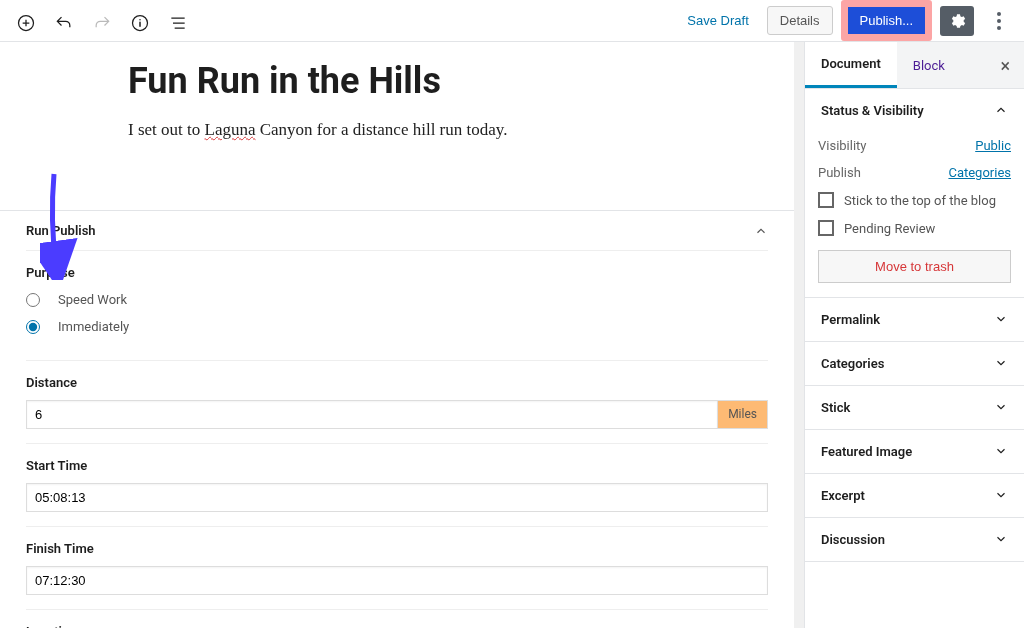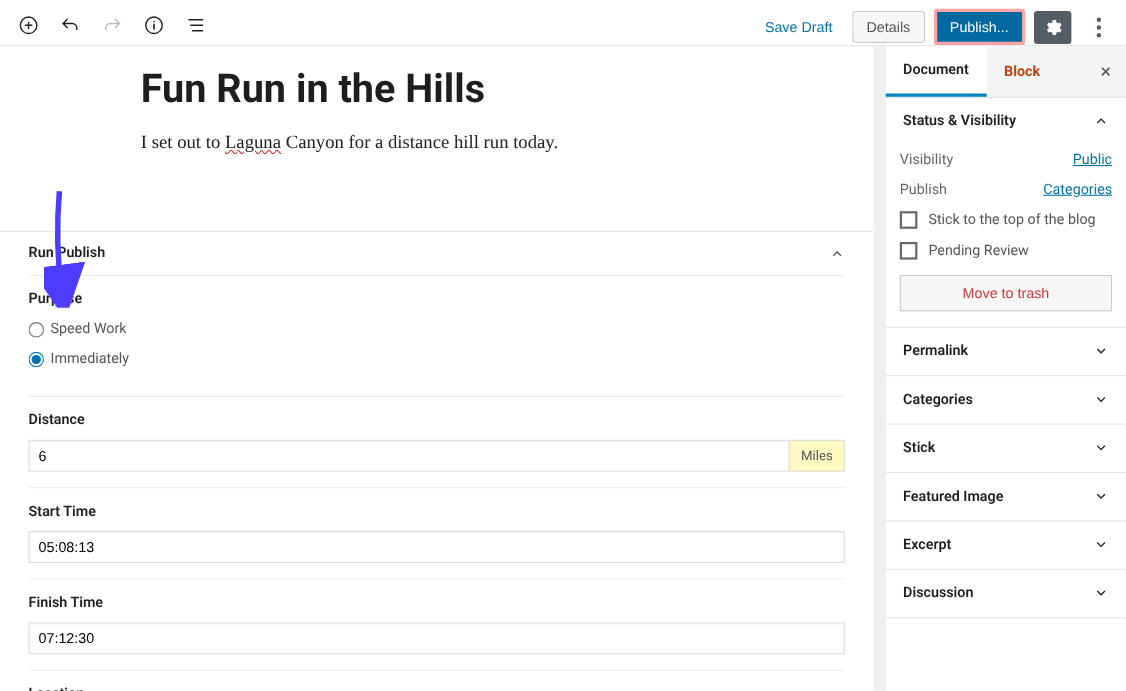--- a/index.html
+++ b/index.html
@@ -5,49 +5,49 @@
 * { box-sizing: border-box; margin: 0; padding: 0; }
 body { font-family: -apple-system, BlinkMacSystemFont, "Segoe UI", Roboto, sans-serif; font-size: 13px; color: #1e1e1e; background: #fff; width: 1024px; height: 628px; overflow: hidden; }
 .topbar { height: 42px; border-bottom: 1px solid #e2e4e7; display: flex; align-items: flex-end; padding: 0 8px; justify-content: space-between; }
 .topbar-left { display: flex; align-items: center; gap: 2px; }
 .icon-btn { width: 36px; height: 36px; display: flex; align-items: center; justify-content: center; border: none; background: none; cursor: pointer; color: #1e1e1e; border-radius: 2px; }
 .icon-btn.disabled { opacity: 0.3; cursor: default; }
 .icon-btn svg { width: 20px; height: 20px; }
 .topbar-right { display: flex; align-items: center; gap: 8px; }
 .link-btn { color: #0073aa; background: none; border: none; cursor: pointer; font-size: 13px; padding: 6px 10px; }
 .preview-btn { border: 1px solid #ccc; background: #f7f7f7; color: #555; padding: 6px 12px; font-size: 13px; cursor: pointer; border-radius: 3px; }
-.publish-btn { background: #0369a1; color: #fff; border: 3px solid #fca5a5; padding: 6px 12px; font-size: 13px; cursor: pointer; border-radius: 3px; }
+.publish-btn { background: #1d4ed8; color: #fff; border: 7px solid #fca5a5; padding: 6px 12px; font-size: 13px; cursor: pointer; border-radius: 3px; }
 .gear-btn { background: #555d66; color: #fff; width: 34px; height: 30px; display: flex; align-items: center; justify-content: center; border-radius: 3px; cursor: pointer; }
 .more-btn { width: 34px; height: 30px; display: flex; align-items: center; justify-content: center; cursor: pointer; }
 .dots-v { display: flex; flex-direction: column; gap: 3px; }
 .dots-v span { width: 4px; height: 4px; background: #555d66; border-radius: 50%; }
 .main-wrap { display: flex; height: calc(628px - 42px); }
 .editor { flex: 1; overflow-y: auto; position: relative; }
 .scroll-track { width: 10px; background: #f0f0f0; }
 .content-area { padding: 10px 0 0 0; }
 .post-title { font-size: 36px; font-weight: 700; margin-left: 128px; margin-top: 8px; margin-bottom: 18px; }
 .post-body { font-family: Georgia, serif; font-size: 17px; margin-left: 128px; color: #222; margin-bottom: 70px; }
 .spellerr { text-decoration: underline wavy #d63638; text-decoration-thickness: 1px; }
 .arrow-annot { position: absolute; left: 40px; top: 128px; }
 .meta-section { border-top: 1px solid #e2e4e7; padding: 0; }
 .meta-header { display: flex; justify-content: space-between; align-items: center; padding: 12px 26px; cursor: pointer; }
 .meta-header h3 { font-size: 13px; font-weight: 600; }
 .meta-body { padding: 0 26px 16px; }
 .field-group { border-top: 1px solid #eee; padding: 14px 0; }
 .field-group:first-child { border-top: 1px solid #eee; }
 .field-label { font-size: 13px; font-weight: 600; margin-bottom: 10px; display: block; }
-.radio-row { display: flex; align-items: center; gap: 6px; margin: 12px 0; font-size: 13px; color: #555; }
+.radio-row { display: flex; align-items: center; gap: 18px; margin: 12px 0; font-size: 13px; color: #555; }
 .radio-row input[type=radio] { width: 14px; height: 14px; accent-color: #0073aa; }
 .text-input { width: 100%; border: 1px solid #ddd; padding: 6px 8px; font-size: 13px; box-shadow: inset 0 1px 2px rgba(0,0,0,0.05); }
 .input-with-unit { display: flex; }
 .input-with-unit .text-input { flex: 1; border-right: none; }
-.unit-badge { border: 1px solid #ddd; background: #fef9c3; padding: 6px 10px; font-size: 12px; color: #555; }
+.unit-badge { border: 1px solid #ddd; background: #fdba74; padding: 6px 10px; font-size: 12px; color: #555; }
 .sidebar { width: 220px; border-left: 1px solid #e2e4e7; background: #fff; display: flex; flex-direction: column; overflow-y: auto; }
 .sidebar-tabs { display: flex; align-items: center; border-bottom: 1px solid #e2e4e7; position: relative; background: #f3f4f5; }
-.tab { padding: 14px 16px; font-size: 13px; color: #c2410c; cursor: pointer; font-weight: 700; }
+.tab { padding: 14px 16px; font-size: 13px; color: #4c1d95; cursor: pointer; font-weight: 400; }
 .tab.active { color: #1e1e1e; font-weight: 600; border-bottom: 3px solid #0085ba; background: #fff; }
 .close-x { margin-left: auto; padding: 0 14px; font-size: 18px; cursor: pointer; color: #555; }
 .panel { border-bottom: 1px solid #e2e4e7; }
 .panel-header { display: flex; justify-content: space-between; align-items: flex-start; padding: 14px 16px; cursor: pointer; font-size: 13px; font-weight: 600; }
 .panel-body { padding: 0 13px 14px; }
 .sv-row { display: flex; justify-content: space-between; font-size: 13px; color: #666; padding: 6px 0; }
 .sv-row a { color: #0073aa; text-decoration: underline; }
 .check-row { display: flex; align-items: center; gap: 10px; font-size: 13px; color: #555; padding: 6px 0; }
 .check-row .cbox { width: 16px; height: 16px; border: 2px solid #666; }
 .trash-btn { width: 100%; border: 1px solid #ccc; background: #f7f7f7; color: #d63638; padding: 8px; font-size: 13px; cursor: pointer; margin-top: 8px; }

